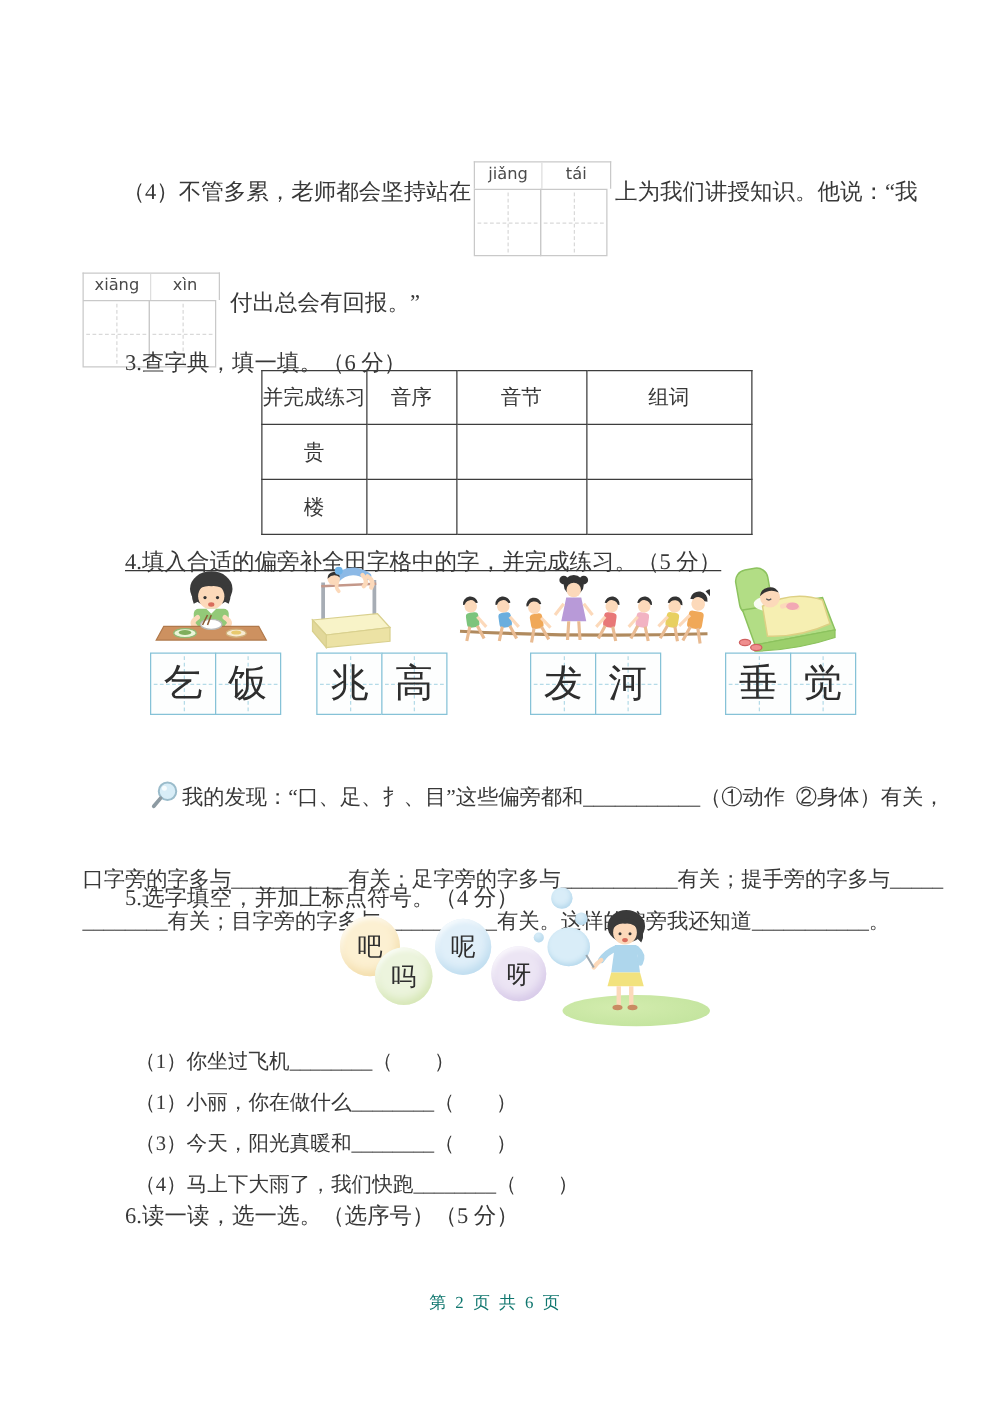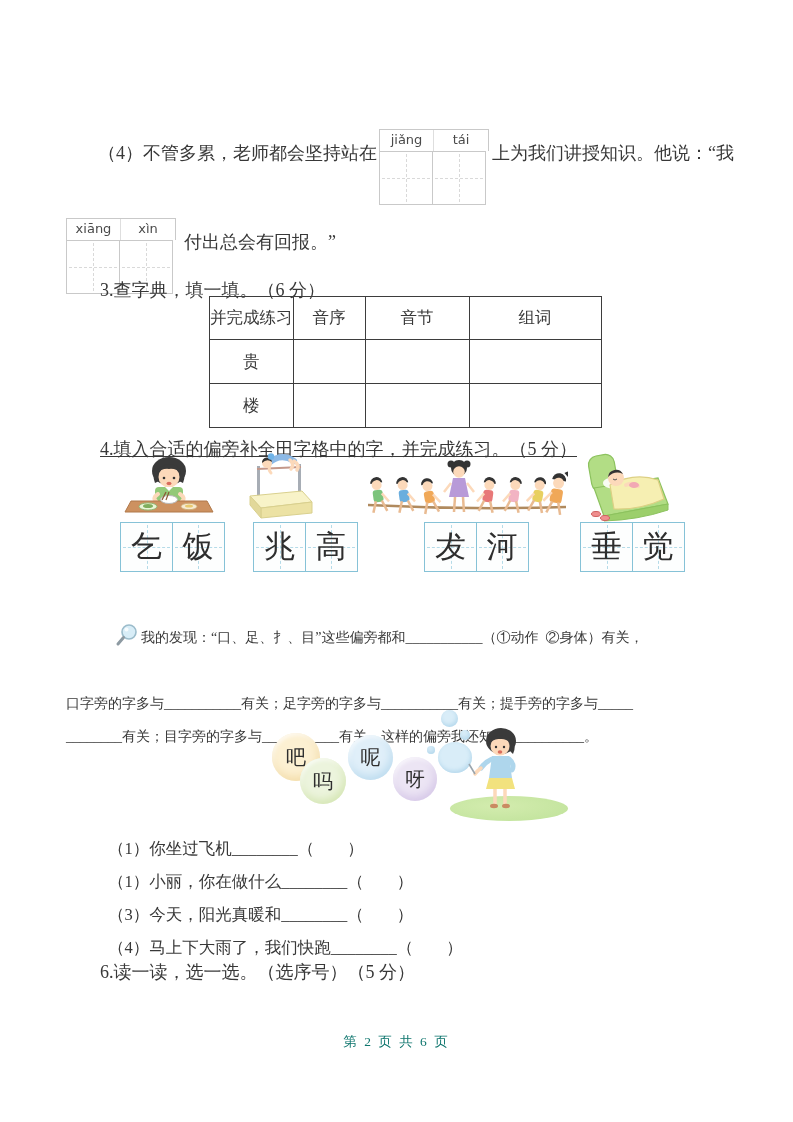--- a/index.html
+++ b/index.html
@@ -34,21 +34,21 @@
              font-size:31px; color:#2e2e2e; z-index:2; }
 
   
   table.dict { border-collapse:collapse; }
   table.dict td, table.dict th { border:1.5px solid #3d3d3d; font-weight:normal;
       text-align:center; vertical-align:middle; font-size:16.5px; white-space:pre; }
   .col1{width:79px;} .col2{width:72px;} .col3{width:104px;} .col4{width:132px;}
   .rowh{height:43px;} .rowd{height:44px;}
 
   
-  .disc-line { white-space:pre; font-size:14px; line-height:33px; }
+  .disc-line { white-space:pre; font-size:17px; line-height:33px; }
   .mag { vertical-align:-6px; margin-right:1px; }
 
   
   .bubble { position:absolute; border-radius:50%; display:flex; align-items:center; justify-content:center;
             font-size:20px; color:#2e2e2e; }
   .b1 { background:#fcf0d2; box-shadow:inset -2px -4px 8px #f3ddaa, inset 1px 2px 4px #fff; }
   .b2 { background:#ecf4dd; box-shadow:inset -2px -4px 8px #d5e6b4, inset 1px 2px 4px #fff; }
   .b3 { background:#e0eff9; box-shadow:inset -2px -4px 8px #bddcef, inset 1px 2px 4px #fff; }
   .b4 { background:#ece5f4; box-shadow:inset -2px -4px 8px #d6c8e8, inset 1px 2px 4px #fff; }
   .mini-bubble { position:absolute; border-radius:50%; background:#d9edf8; box-shadow:inset -1px -2px 4px #b5d8ec; }
@@ -290,20 +290,21 @@
       <svg class="mag" width="25" height="25" viewBox="0 0 25 25">
         <circle cx="14" cy="9" r="7" fill="#d8edf7" stroke="#9bbccb" stroke-width="1.6"></circle>
         <circle cx="11.5" cy="6.5" r="2" fill="#ffffff" opacity="0.8"></circle>
         <line x1="8.5" y1="14.5" x2="3" y2="21" stroke="#8d9aa2" stroke-width="3" stroke-linecap="round"></line>
       </svg><span>我的发现：“口、足、扌、目”这些偏旁都和___________（①动作  ②身体）有关，</span>
     </div>
     <div class="disc-line">口字旁的字多与___________有关；足字旁的字多与___________有关；提手旁的字多与_____</div>
     <div class="disc-line">________有关；目字旁的字多与___________有关。这样的偏旁我还知道___________。</div>
   </div>
 
+  <div class="abs txt" style="left:100px; top:706px;">5.选字填空，并加上标点符号。（4 分）</div>
 
   <div class="abs" style="left:255px; top:700px; width:322px; height:132px;">
     <div class="bubble b1" style="left:17px; top:33px; width:48px; height:48px;">
       <span>吧</span>
     </div>
     <div class="bubble b2" style="left:45px; top:58px; width:46px; height:46px;">
       <span>吗</span>
     </div>
     <div class="bubble b3" style="left:93px; top:35px; width:45px; height:45px;">
       <span>呢</span>

